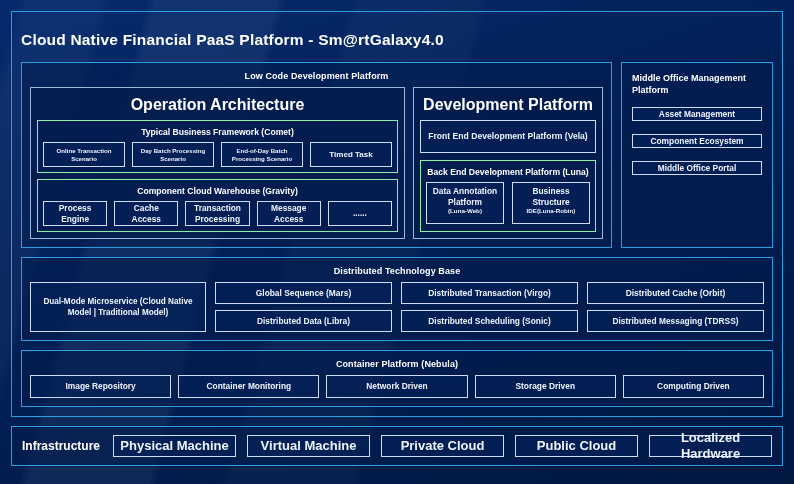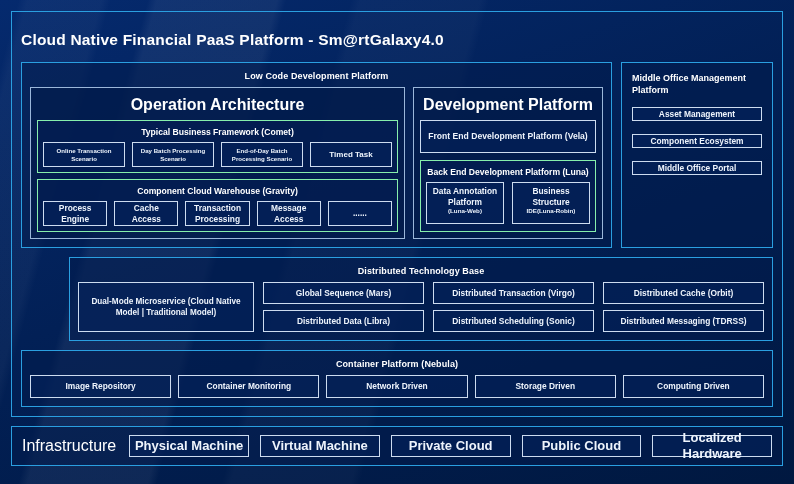--- a/index.html
+++ b/index.html
@@ -140,21 +140,21 @@
   #low-code-inner { display: flex; gap: 8px; flex: 1 1 auto; }
 
   #operation-architecture { flex: 0 0 375px; }
   #development-platform { flex: 1 1 auto; }
 
   #typical-business-framework { margin-bottom: 6px; }
 
   #tbf-chips { display: flex; gap: 7px; }
   #tbf-chips .chip { flex: 1 1 0; height: 25px; }
 
-  #ccw-chips { display: flex; gap: 7px; }
+  #ccw-chips { display: flex; gap: 7px; justify-content: flex-end; }
   #ccw-chips .chip { flex: 1 1 0; height: 25px; }
 
   #front-end-chip { height: 33px; margin-bottom: 7px; font-size: 8.6px; }
 
   #back-end-group { flex: 1 1 auto; }
   #back-end-chips { display: flex; gap: 8px; }
   #back-end-chips .chip {
     flex: 1 1 0;
     height: 42px;
     flex-direction: column;
@@ -176,21 +176,21 @@
     font-size: 9px;
     font-weight: bold;
     line-height: 1.35;
     text-align: left;
     margin-bottom: 11px;
   }
   #middle-office-items { display: flex; flex-direction: column; gap: 13px; }
   #middle-office-items .chip { height: 14px; font-size: 8.4px; }
 
   
-  #dtb-band { margin-top: 9px; margin-left: 48px; }
+  #dtb-band { margin-top: 9px; }
   #dtb-content { display: flex; gap: 9px; }
   #dtb-dual-chip {
     flex: 0 0 176px;
     height: 50px;
     font-size: 8.2px;
     line-height: 1.35;
     text-align: center;
   }
   .dtb-col { flex: 1 1 0; display: flex; flex-direction: column; gap: 6px; }
   .dtb-col .chip { height: 22px; font-size: 8.4px; }
@@ -205,22 +205,22 @@
     margin-top: 9px;
     border: 1.5px solid #2a9fe0;
     background: rgba(1, 27, 77, 0.55);
     padding: 8px 10px;
     display: flex;
     align-items: center;
     gap: 11px;
   }
   #infrastructure-label {
     color: #ffffff;
-    font-size: 16px;
-    font-weight: normal;
+    font-size: 12px;
+    font-weight: bold;
     flex: 0 0 auto;
     padding-right: 2px;
   }
   #infrastructure-chips { display: flex; gap: 11px; flex: 1 1 auto; }
   #infrastructure-chips .chip { flex: 1 1 0; height: 22px; font-size: 13px; }
 </style>
 </head>
 <body>
 
 <div id="page-bg"></div>

